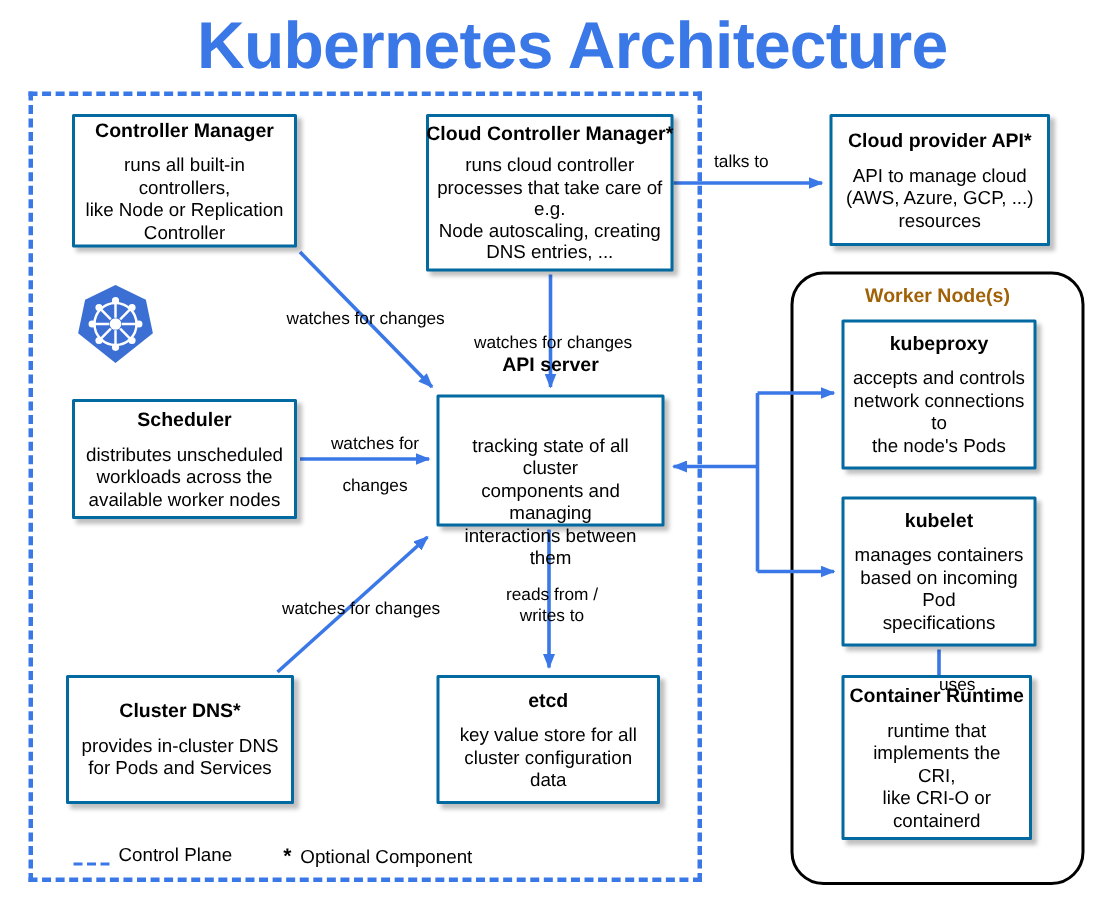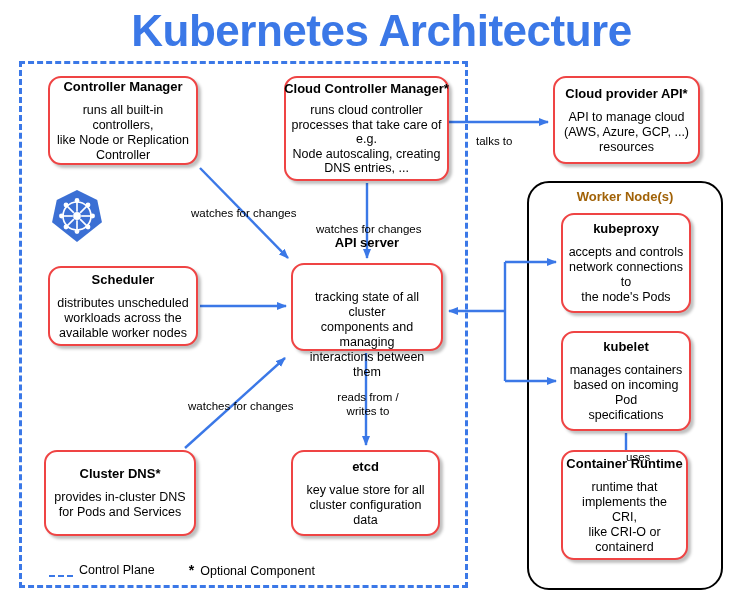--- a/index.html
+++ b/index.html
@@ -65,22 +65,22 @@
     text-align: center;
     font-size: 13px;
     font-weight: bold;
     color: #a16207;
   }
 
   
   .node {
     position: absolute;
     box-sizing: border-box;
-    border: 2px solid #ef4444;
-    border-radius: 13px;
+    border: 2px solid #0369a1;
+    border-radius: 1px;
     background: #ffffff;
     box-shadow: 3px 3px 3px rgba(0,0,0,0.25);
     display: flex;
     flex-direction: column;
     align-items: center;
     justify-content: center;
     padding: 4px 5px;
     text-align: center;
     color: #000000;
   }
@@ -134,21 +134,21 @@
   
   .edge-label {
     position: absolute;
     font-size: 11.5px;
     color: #000000;
     line-height: 14px;
     white-space: pre-line;
     text-align: center;
     background: transparent;
   }
-  #label-talks-to      { left: 476px; top: 101px; margin-top: 33px; }
+  #label-talks-to      { left: 476px; top: 101px; }
   #label-cm-watches    { left: 191px; top: 206px; }
   #label-ccm-watches   { left: 316px; top: 222px; }
   #label-sched-watches { left: 213px; top: 289px; width: 74px; }
   #label-dns-watches   { left: 188px; top: 399px; }
   #label-reads-writes  { left: 334px; top: 390px; width: 68px; }
   #label-uses          { left: 626px; top: 450px; }
 
   
   #legend {
     position: absolute;
@@ -316,20 +316,23 @@
     <div class="node-title">Container Runtime</div>
     <div class="node-desc">runtime that
 implements the CRI,
 like CRI-O or
 containerd</div>
   </div>
 
   <div class="edge-label" id="label-talks-to">talks to</div>
   <div class="edge-label" id="label-cm-watches">watches for changes</div>
   <div class="edge-label" id="label-ccm-watches">watches for changes</div>
+  <div class="edge-label" id="label-sched-watches">watches for
+
+changes</div>
   <div class="edge-label" id="label-dns-watches">watches for changes</div>
   <div class="edge-label" id="label-reads-writes">reads from /
 writes to</div>
   <div class="edge-label" id="label-uses">uses</div>
 
   <div id="legend">
     <div class="legend-item">
       <span class="legend-dash"></span>
       <span>Control Plane</span>
     </div>

